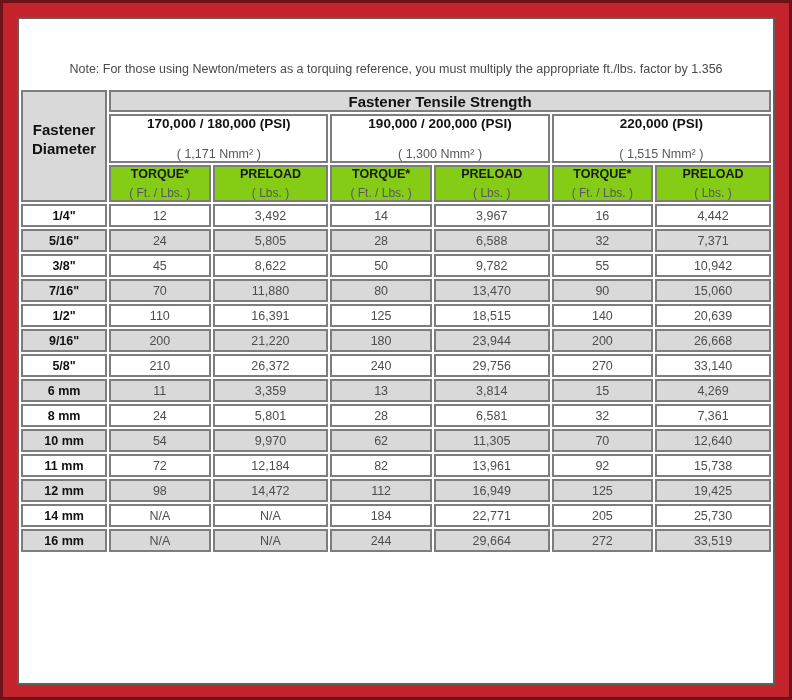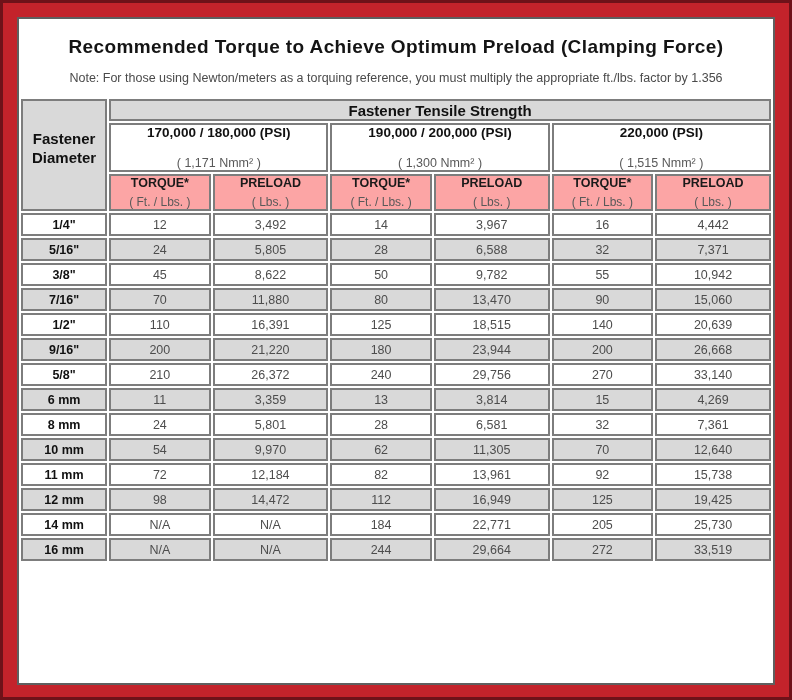--- a/index.html
+++ b/index.html
@@ -26,21 +26,21 @@
     text-align: center;
     font-size: 19px;
     font-weight: bold;
     color: #141414;
     line-height: 28px;
     letter-spacing: 0.4px;
   }
   .title sup { font-size: 11px; }
   .note {
     text-align: center;
-    margin-top: 10px;
+    margin-top: 1px;
     font-size: 12.5px;
     color: #4a4a4a;
   }
   table.torque {
     width: 100%;
     margin-top: 12px;
     border-collapse: separate;
     border-spacing: 2px;
     table-layout: fixed;
     background: #ffffff;
@@ -61,37 +61,37 @@
   }
   th.tensile {
     background: #d9d9d9;
     height: 22px;
     font-size: 15px;
     color: #111111;
   }
   th.psi { background: #ffffff; height: 42px; font-weight: normal; }
   .psi-main { font-size: 13.5px; font-weight: bold; color: #111111; }
   .psi-sub  { font-size: 12.5px; color: #595959; margin-top: 16px; }
-  th.unit { background: #fca5a5; height: 32px; font-weight: normal; margin-left: 28px; }
+  th.unit { background: #84cc16; height: 32px; font-weight: normal; margin-left: 28px; }
   .unit-main { font-size: 12.5px; font-weight: bold; color: #1a1a1a; }
   .unit-sub  { font-size: 12px; color: #595959; margin-top: 5px; }
   tbody th, tbody td { height: 23px; font-size: 12.5px; }
   tbody th { color: #111111; font-weight: bold; }
   tbody td { color: #4d4d4d; }
   tbody tr.shade th, tbody tr.shade td { background: #d9d9d9; }
   tbody tr:not(.shade) th, tbody tr:not(.shade) td { background: #ffffff; }
 </style>
 </head>
 <body>
 
 <div class="red-frame">
   <div class="content">
 
     <h1 class="title">
-      <span>Recommended Torque to Achieve Optimum Preload (Clamping Force)</span><br>
+      <br>
     </h1>
 
     <p class="note">Note: For those using Newton/meters as a torquing reference, you must multiply the appropriate ft./lbs. factor by 1.356</p>
 
     <table class="torque">
       <colgroup>
         <col style="width:11.3%">
         <col style="width:13.3%">
         <col style="width:15.2%">
         <col style="width:13.3%">

